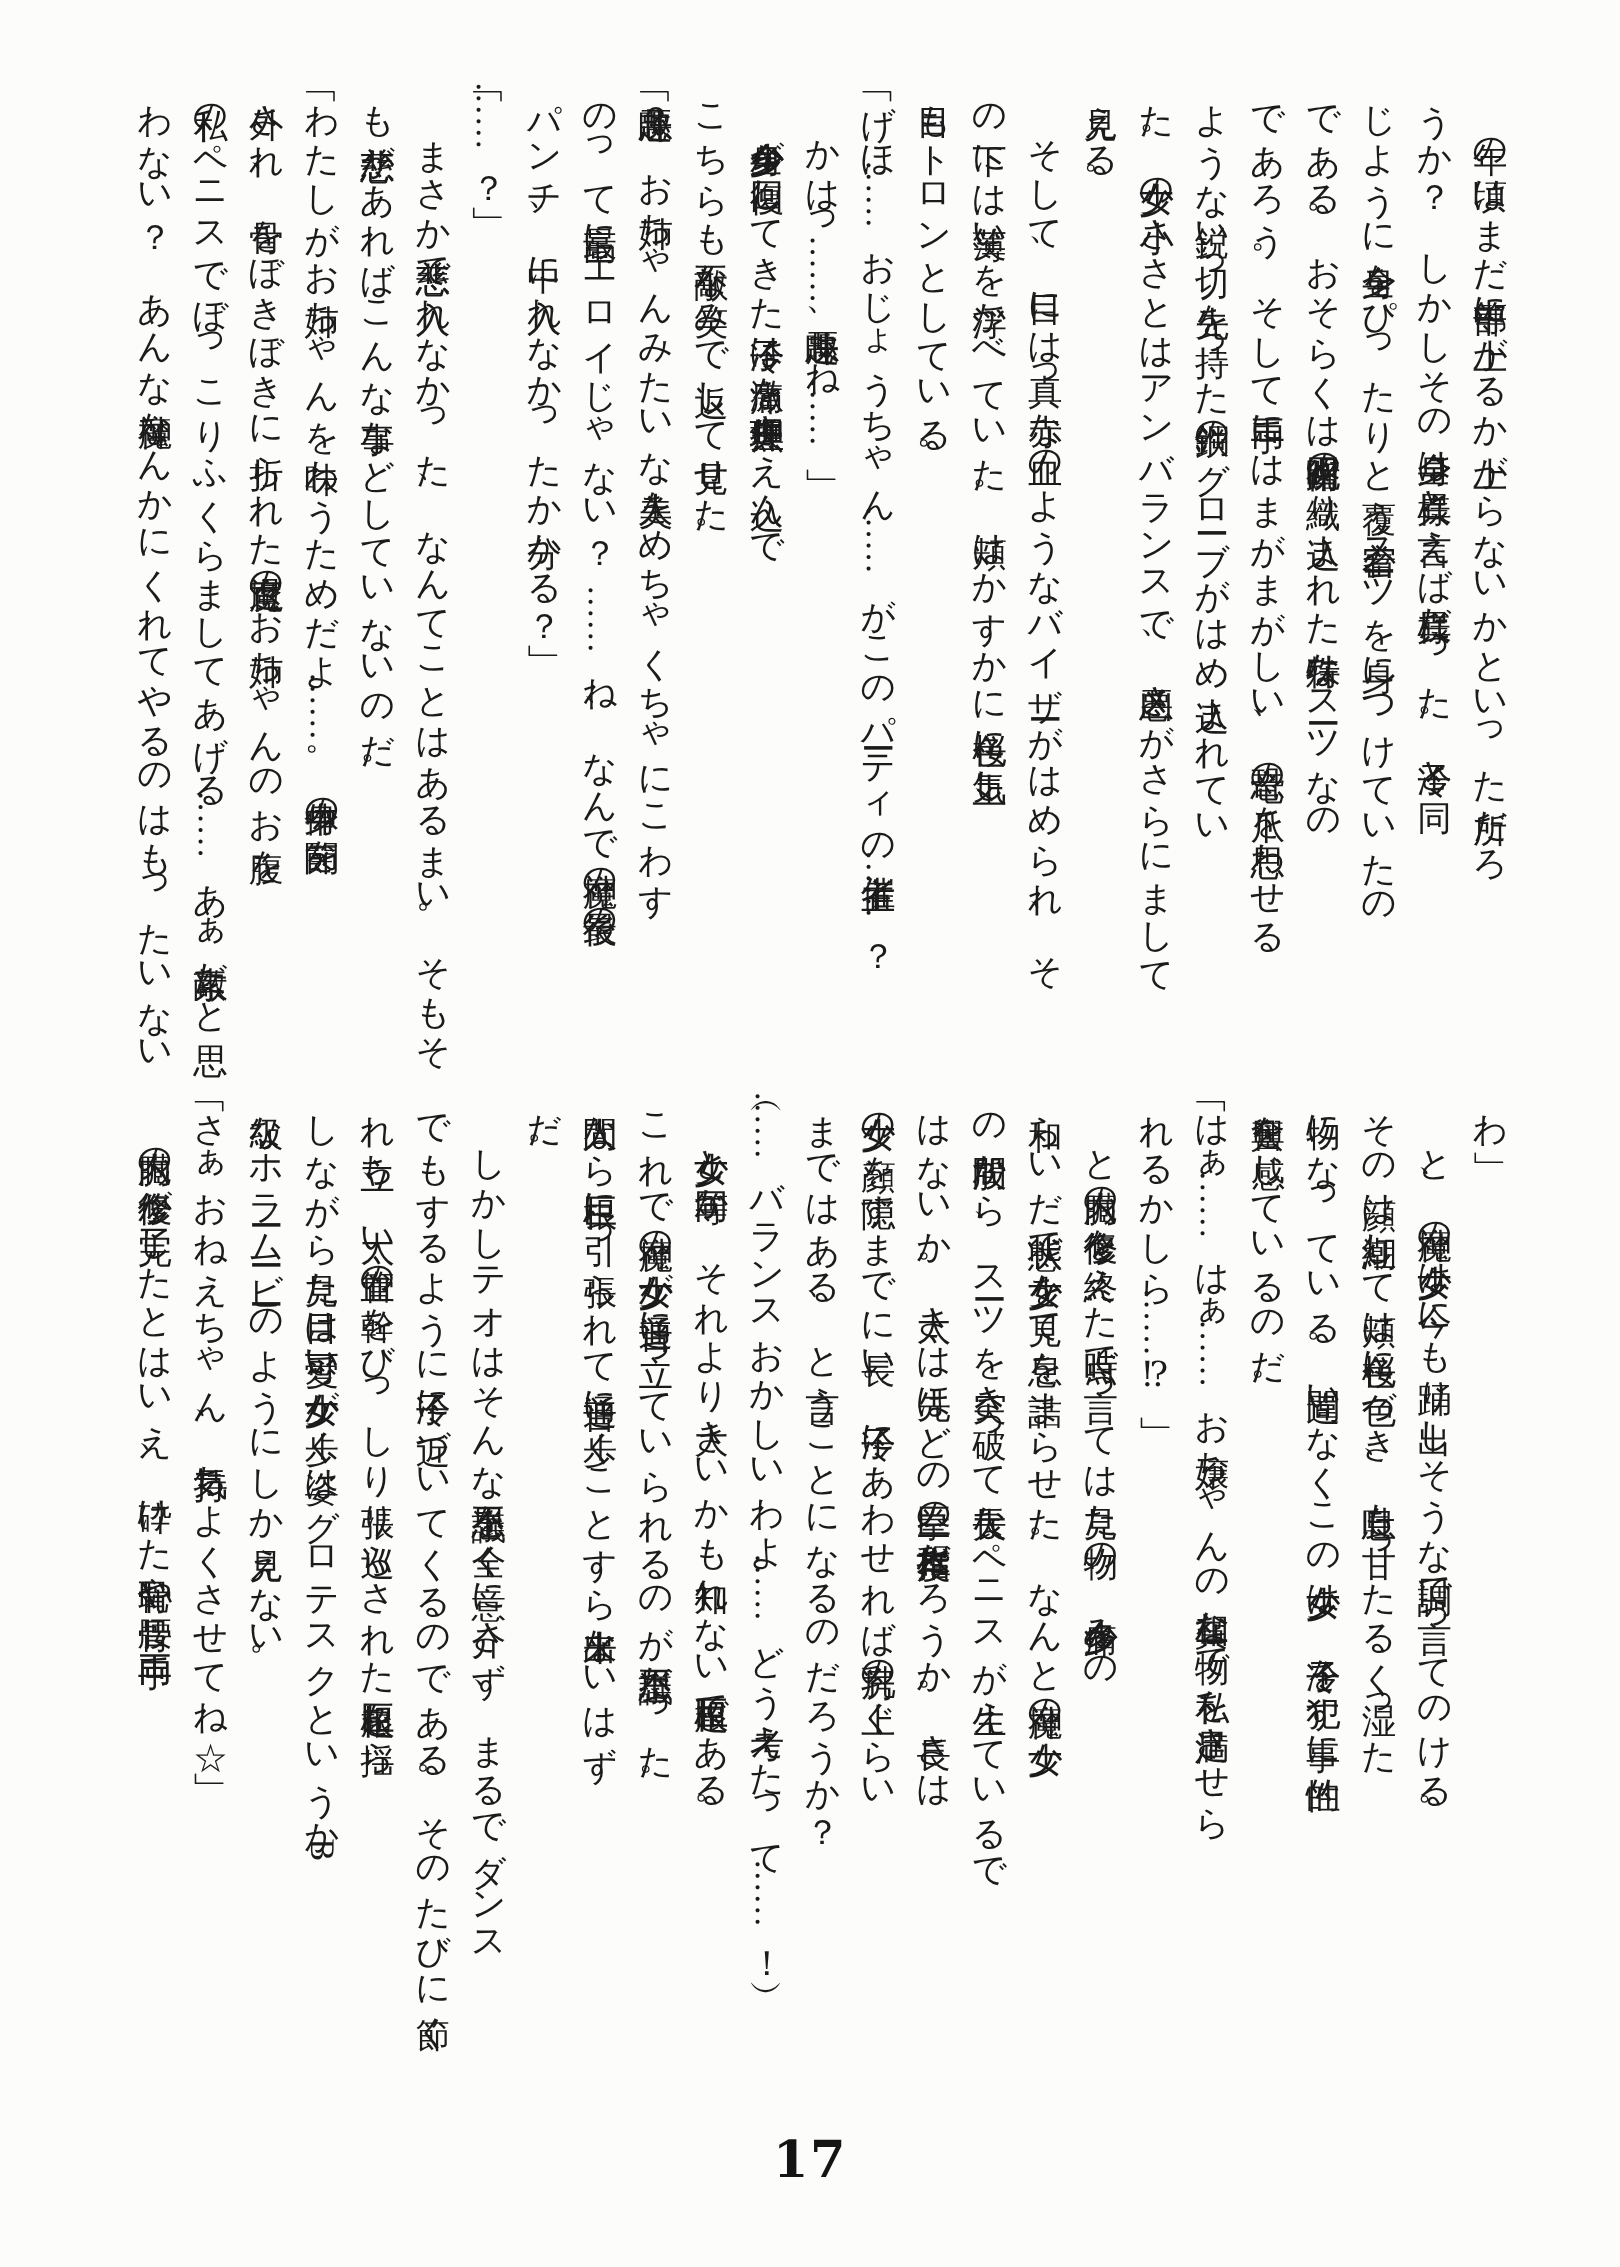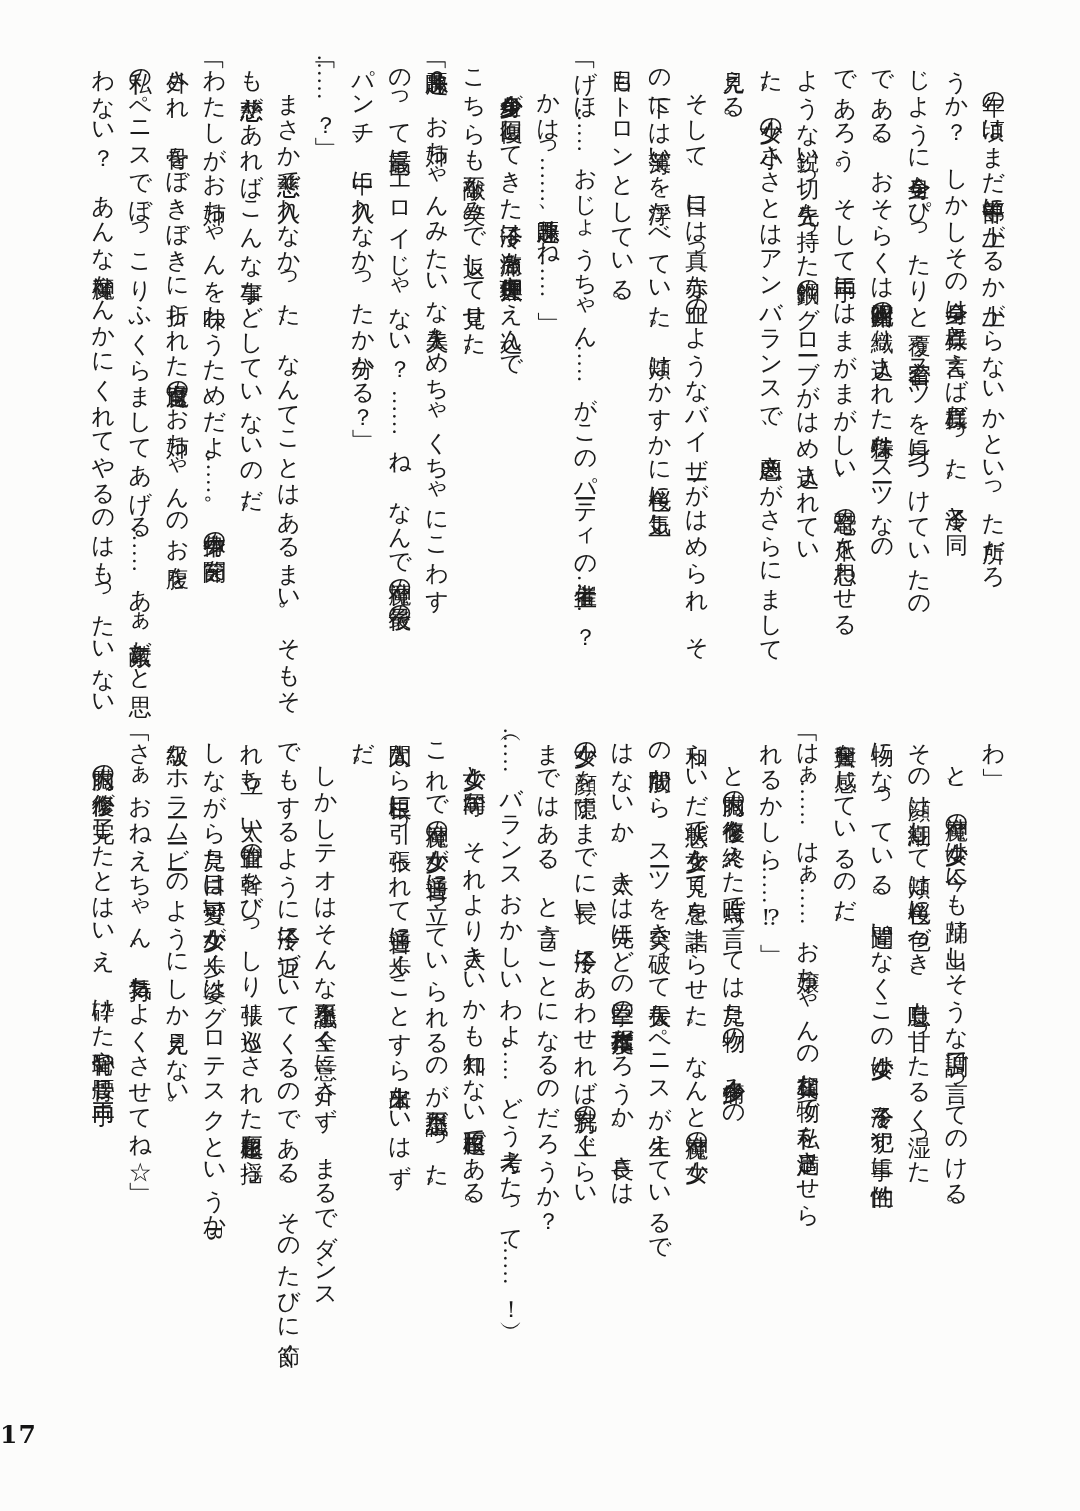--- a/index.html
+++ b/index.html
@@ -32,23 +32,23 @@
     line-height:37.1px;
     white-space:nowrap;
   }
   .dan-top{ top:54px; }
   .dan-bottom{ top:727px; }
   .page-number{
     position:absolute;
     top:1420px;
     left:0;
     width:100%;
-    text-align:left;
+    text-align:center;
     font-family:"DejaVu Serif","Liberation Serif",serif;
-    font-size:25px;
+    font-size:34px;
     font-weight:800;
     color:#141414;
     letter-spacing:1px;
   }
 </style>
 </head>
 <body>
 
 <div class="page">
   <section class="dan dan-top">

